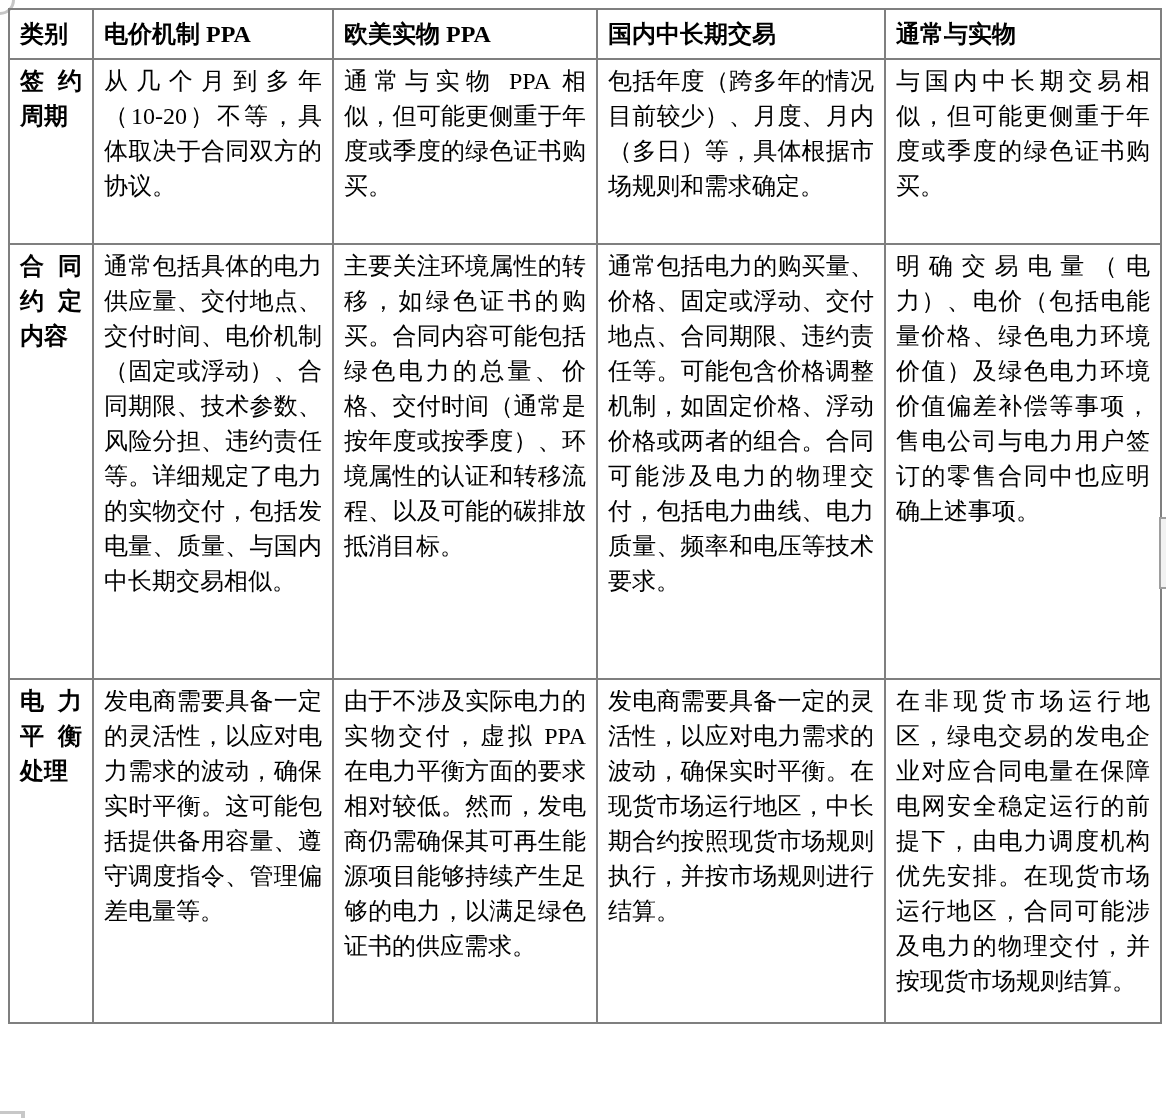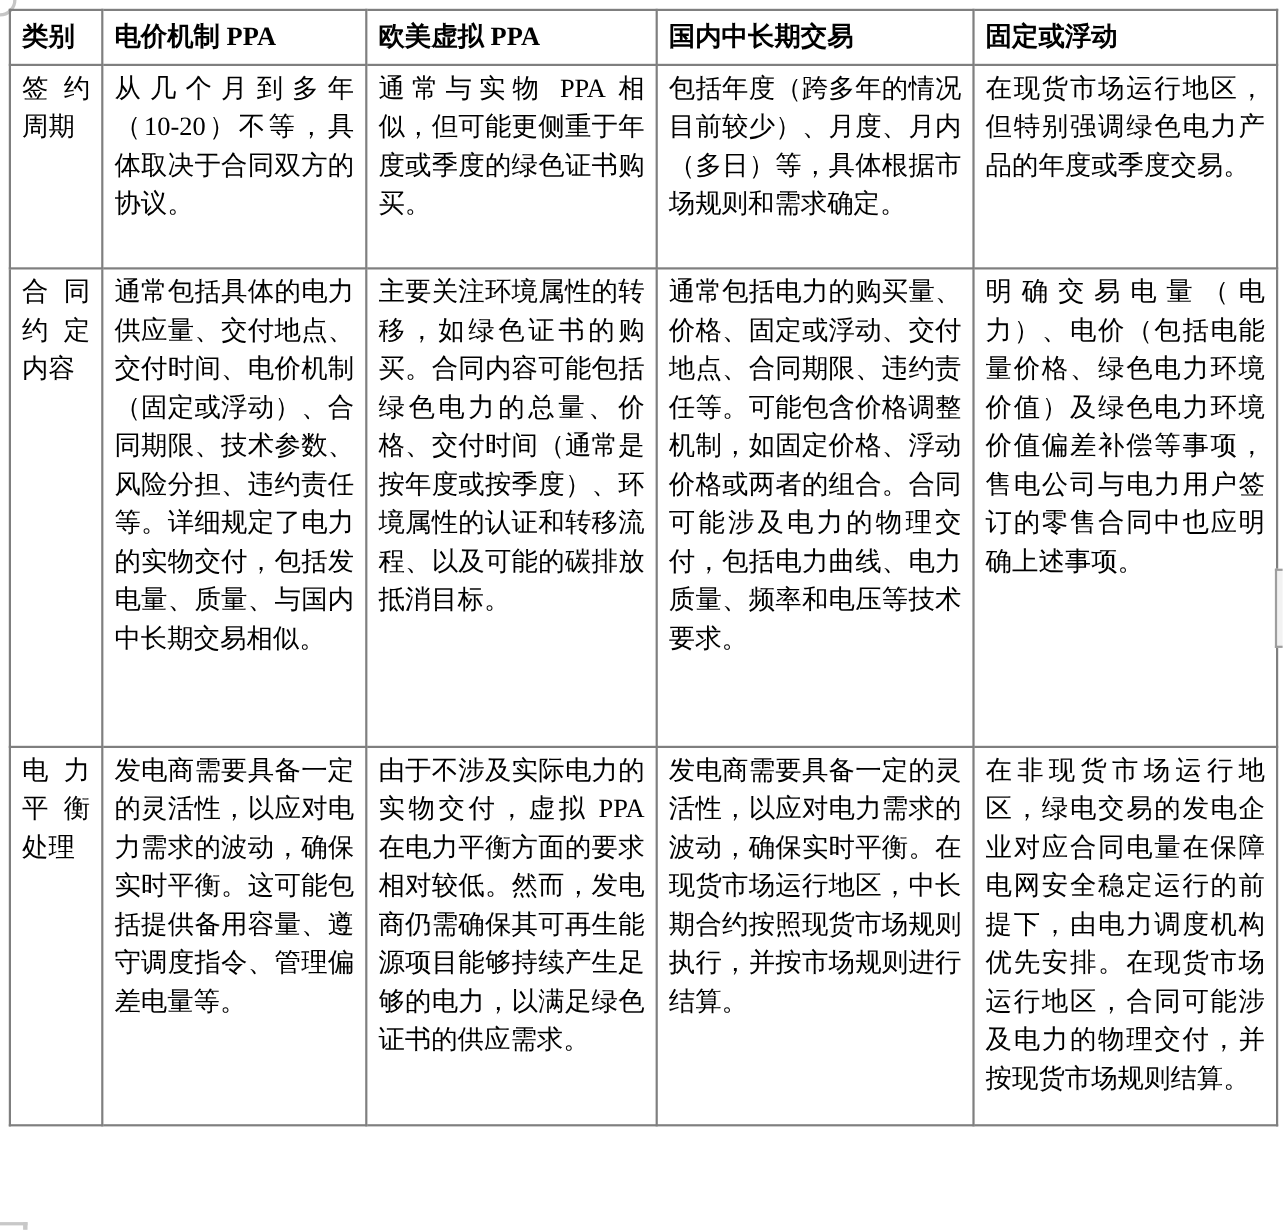--- a/index.html
+++ b/index.html
@@ -28,21 +28,21 @@
     text-justify:inter-ideograph;
     overflow:hidden;
   }
   .doc-table th {
     font-weight:bold;
     padding-top:6px;
     line-height:36px;
     margin-top:20px;
   }
   .doc-table td.row-label {
-    font-weight:normal;
+    font-weight:bold;
   }
   tr.hdr-row  { height:50px; }
   tr.row-1    { height:185px; }
   tr.row-2    { height:435px; }
   tr.row-3    { height:344px; }
 
   
   .corner-arc {
     position:absolute;
     left:-15px; top:-15px;
@@ -79,30 +79,30 @@
     <col style="width:84px">
     <col style="width:240px">
     <col style="width:264px">
     <col style="width:288px">
     <col style="width:276px">
   </colgroup>
   <tbody>
     <tr class="hdr-row">
       <th>类别</th>
       <th>电价机制 PPA</th>
-      <th>欧美虚拟 PPA</th>
+      <th>欧美实物 PPA</th>
       <th>国内中长期交易</th>
-      <th>固定或浮动</th>
+      <th>通常与实物</th>
     </tr>
     <tr class="row-1">
       <td class="row-label">签约周期</td>
       <td>从几个月到多年（10-20）不等，具体取决于合同双方的协议。</td>
       <td>通常与实物 PPA 相似，但可能更侧重于年度或季度的绿色证书购买。</td>
       <td>包括年度（跨多年的情况目前较少）、月度、月内（多日）等，具体根据市场规则和需求确定。</td>
-      <td>在现货市场运行地区，但特别强调绿色电力产品的年度或季度交易。</td>
+      <td>与国内中长期交易相似，但可能更侧重于年度或季度的绿色证书购买。</td>
     </tr>
     <tr class="row-2">
       <td class="row-label">合同约定内容</td>
       <td>通常包括具体的电力供应量、交付地点、交付时间、电价机制（固定或浮动）、合同期限、技术参数、风险分担、违约责任等。详细规定了电力的实物交付，包括发电量、质量、与国内中长期交易相似。</td>
       <td>主要关注环境属性的转移，如绿色证书的购买。合同内容可能包括绿色电力的总量、价格、交付时间（通常是按年度或按季度）、环境属性的认证和转移流程、以及可能的碳排放抵消目标。</td>
       <td>通常包括电力的购买量、价格、固定或浮动、交付地点、合同期限、违约责任等。可能包含价格调整机制，如固定价格、浮动价格或两者的组合。合同可能涉及电力的物理交付，包括电力曲线、电力质量、频率和电压等技术要求。</td>
       <td>明确交易电量（电力）、电价（包括电能量价格、绿色电力环境价值）及绿色电力环境价值偏差补偿等事项，售电公司与电力用户签订的零售合同中也应明确上述事项。</td>
     </tr>
     <tr class="row-3">
       <td class="row-label">电力平衡处理</td>

